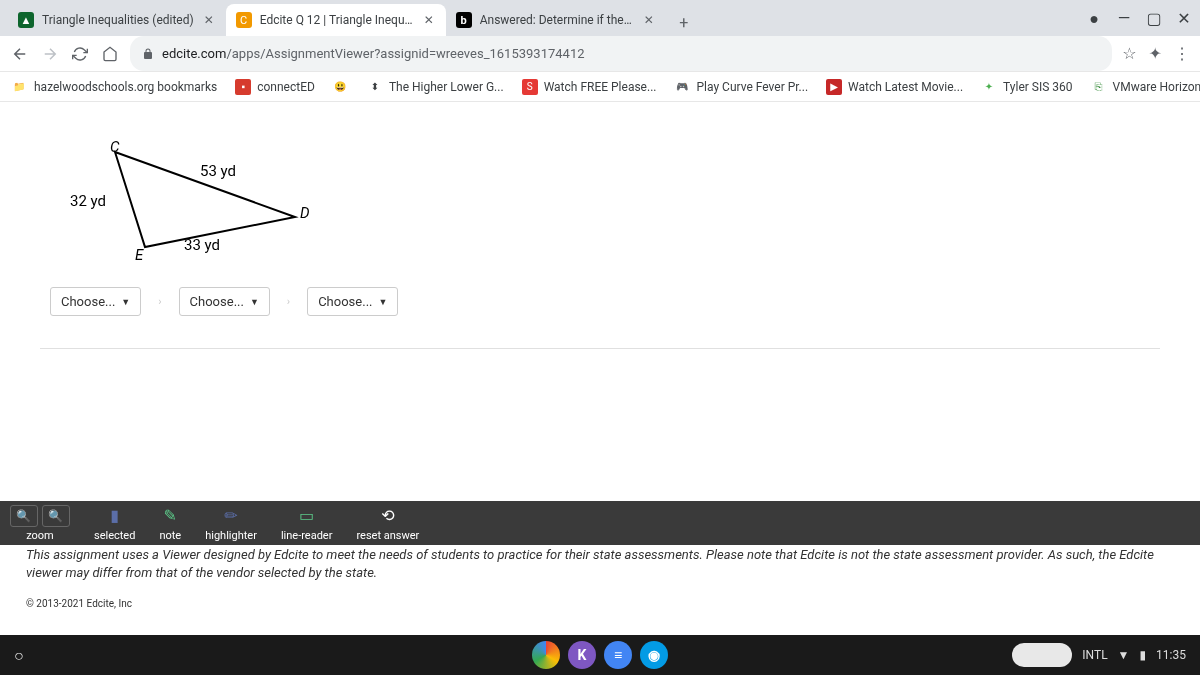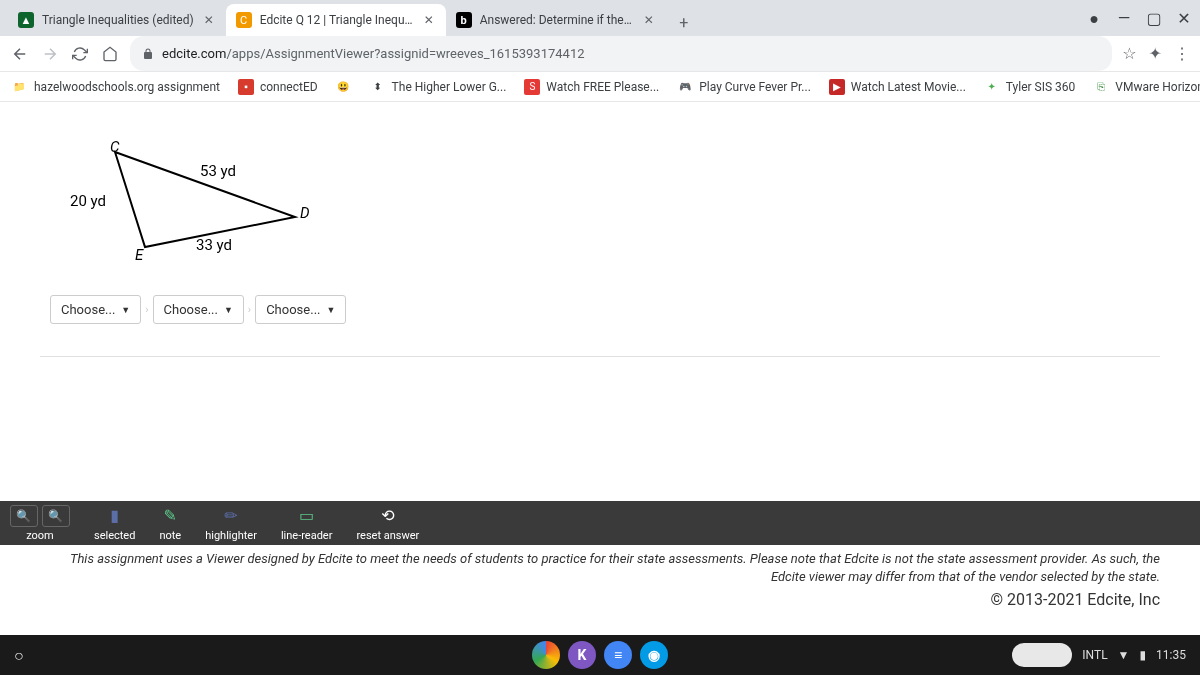--- a/index.html
+++ b/index.html
@@ -30,39 +30,39 @@
 .bm-item { display: flex; align-items: center; gap: 6px; white-space: nowrap; }
 .bm-favicon { width: 16px; height: 16px; border-radius: 2px; display: flex; align-items: center; justify-content: center; font-size: 10px; flex-shrink: 0; }
 
 
 .content { flex: 1; padding: 40px 40px 0 40px; position: relative; overflow: hidden; }
 .question { font-size: 15px; color: #222; margin-bottom: 10px; }
 .triangle-box { position: relative; width: 280px; height: 130px; margin-left: 30px; }
 .triangle-svg { position: absolute; top: 0; left: 0; }
 .t-label { position: absolute; font-size: 15px; color: #000; }
 .t-label.italic { font-style: italic; }
-.dropdowns { margin-top: 23px; margin-left: 10px; display: flex; gap: 4px; }
+.dropdowns { margin-top: 15px; margin-left: 10px; display: flex; gap: 17px; }
 .dd { border: 1px solid #ccc; background: #fff; padding: 6px 10px; font-size: 13px; color: #333; display: flex; align-items: center; gap: 6px; border-radius: 3px; }
 .dd .caret { font-size: 9px; }
 .sep-line { color: #ccc; align-self: center; font-size: 11px; }
 .divider-bottom { border-top: 1px solid #e0e0e0; margin-top: 32px; }
 
 
 .toolbar { position: absolute; bottom: 130px; left: 0; right: 0; height: 44px; background: #3a3a3a; display: flex; align-items: center; padding: 0 10px; gap: 24px; color: #fff; font-size: 12px; }
 .tool-group { display: flex; flex-direction: column; align-items: center; gap: 2px; }
 .tool-icons { display: flex; gap: 4px; }
 .tool-btn { width: 28px; height: 22px; border: 1px solid #666; border-radius: 3px; display: flex; align-items: center; justify-content: center; color: #fff; font-size: 12px; }
 .tool-label { font-size: 11px; }
 .tool-single { display: flex; flex-direction: column; align-items: center; gap: 2px; }
 .tool-single .ico { height: 22px; display: flex; align-items: center; font-size: 16px; }
 
 
-.footer { position: absolute; bottom: 56px; left: 0; right: 0; padding: 10px 40px; text-align: right; font-size: 13px; color: #333; }
+.footer { position: absolute; bottom: 56px; left: 0; right: 0; padding: 10px 26px; text-align: left; font-size: 13px; color: #333; }
 .footer .disclaimer { font-style: italic; margin-bottom: 4px; line-height: 1.4; }
-.footer .copyright { font-size: 16px; margin-top: 4px; }
+.footer .copyright { font-size: 10px; margin-top: 16px; }
 
 
 .taskbar { height: 40px; width: 100%; background: #1a1a1a; display: flex; align-items: center; padding: 0 14px; color: #ddd; font-size: 12px; position: absolute; bottom: 0; }
 .tb-left { display: flex; align-items: center; gap: 10px; }
 .tb-center { position: absolute; left: 50%; transform: translateX(-50%); display: flex; gap: 8px; align-items: center; }
 .tb-icon { width: 28px; height: 28px; border-radius: 50%; display: flex; align-items: center; justify-content: center; font-size: 14px; font-weight: bold; }
 .tb-right { margin-left: auto; display: flex; align-items: center; gap: 10px; }
 .tb-pill { width: 60px; height: 24px; background: #e8e8e8; border-radius: 12px; }
 
 svg { display: block; }
@@ -128,21 +128,21 @@
   <div class="addr-right">
     <span>☆</span>
     <span>✦</span>
     <span>⋮</span>
   </div>
 </div>
 
 <div class="bm-bar">
   <div class="bm-item">
       <span class="bm-favicon">📁</span>
-      <span>hazelwoodschools.org assignment</span>
+      <span>hazelwoodschools.org bookmarks</span>
     </div>
   <div class="bm-item">
       <span class="bm-favicon" style="background:#d63b2e;color:#fff">▪</span>
       <span>connectED</span>
     </div>
   <div class="bm-item">
       <span class="bm-favicon">😃</span>
     </div>
   <div class="bm-item">
       <span class="bm-favicon">⬍</span>
@@ -173,23 +173,23 @@
 
 <div class="content">
 
   <div class="triangle-box">
     <svg class="triangle-svg" width="260" height="120">
       <polygon points="45,10 225,75 75,105" fill="none" stroke="#000" stroke-width="2"></polygon>
     </svg>
     <span class="t-label italic" style="top:-4px;left:40px">C</span>
     <span class="t-label italic" style="top:62px;left:230px">D</span>
     <span class="t-label italic" style="top:104px;left:65px">E</span>
-    <span class="t-label" style="top:50px;left:0px">20 yd</span>
+    <span class="t-label" style="top:50px;left:0px">32 yd</span>
     <span class="t-label" style="top:20px;left:130px">53 yd</span>
-    <span class="t-label" style="top:94px;left:126px">33 yd</span>
+    <span class="t-label" style="top:94px;left:114px">33 yd</span>
   </div>
 
   <div class="dropdowns">
     <div class="dd">
         <span>Choose...</span>
         <span class="caret">▼</span>
       </div>
     <span class="sep-line">›</span>
     <div class="dd">
         <span>Choose...</span>

